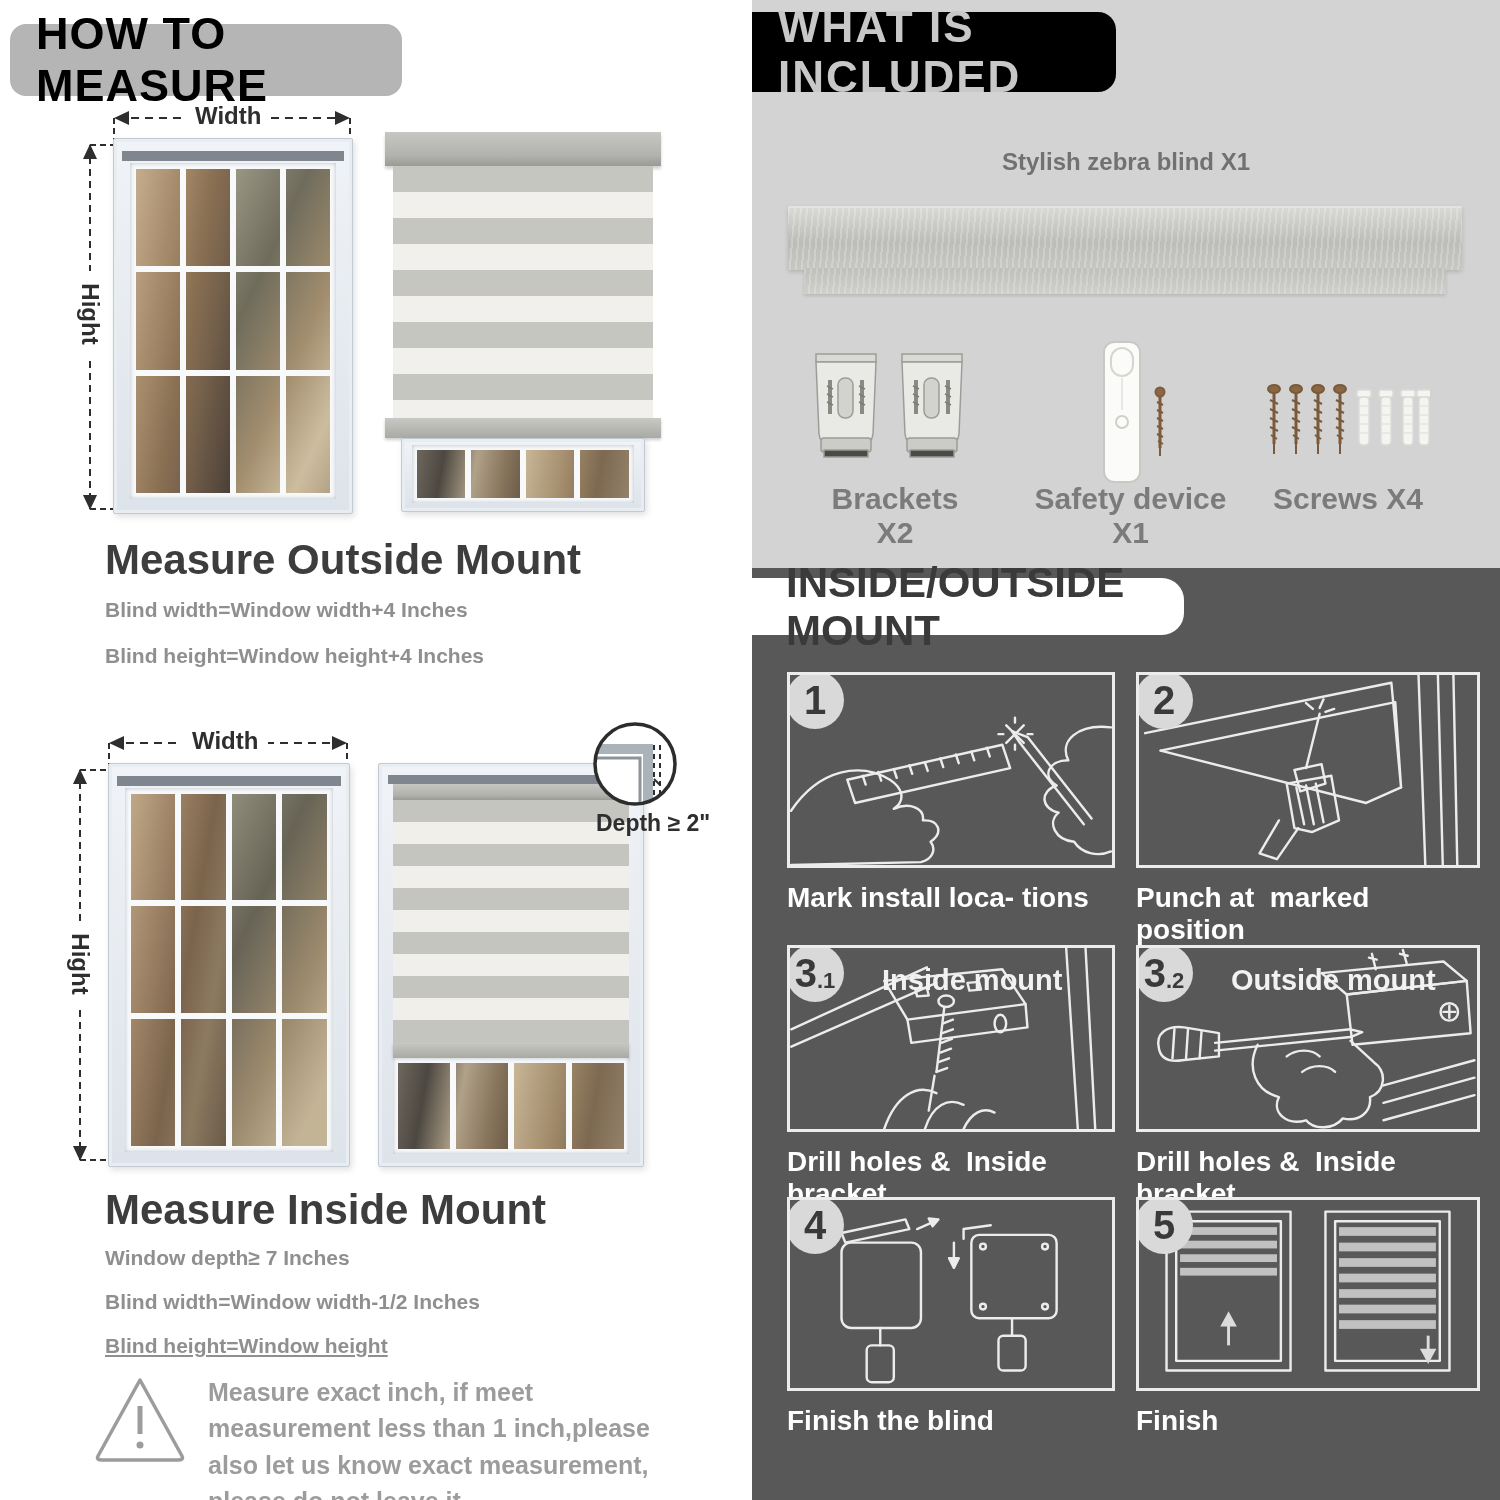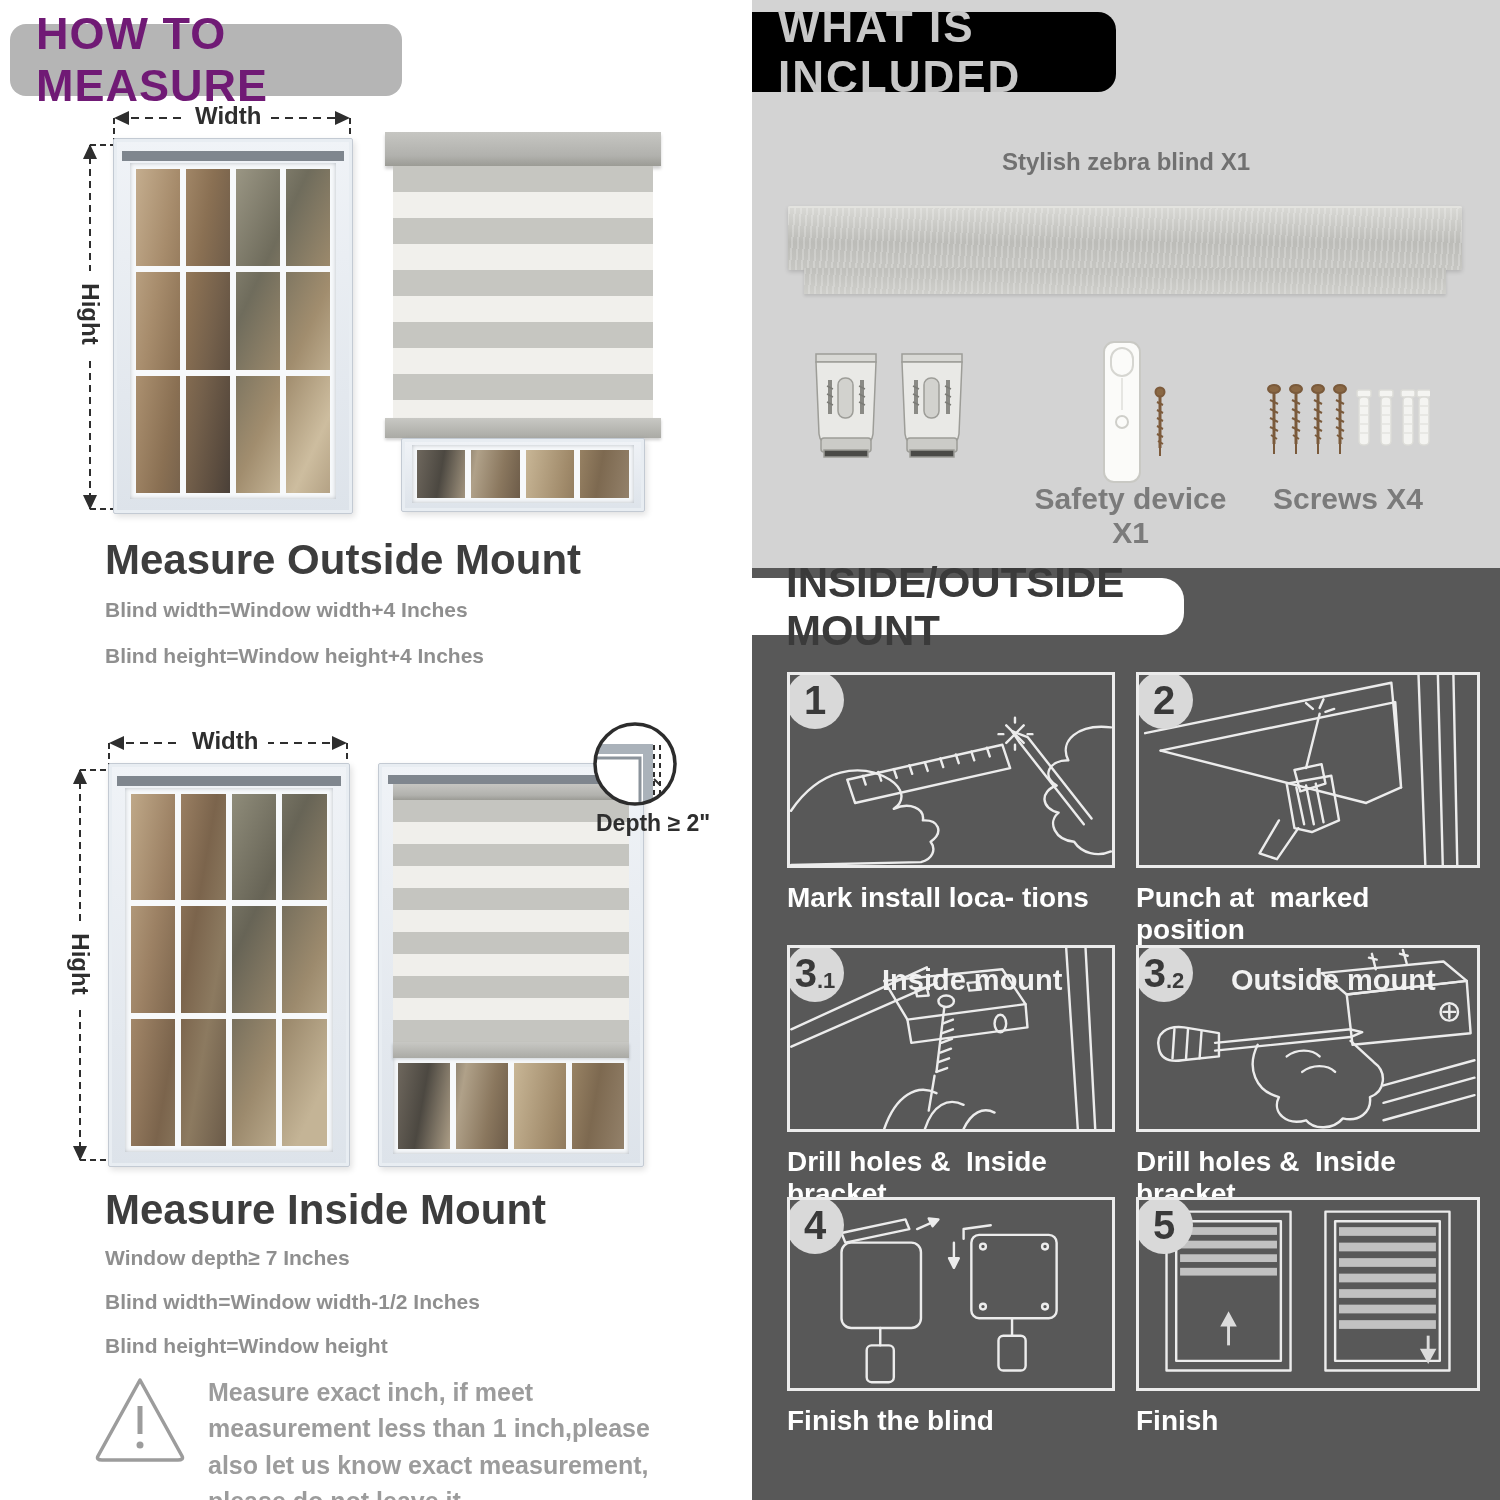--- a/index.html
+++ b/index.html
@@ -3,21 +3,21 @@
 <meta charset="utf-8">
 <style>
   html,body{margin:0;padding:0;background:#fff;}
   .canvas{position:relative;width:1500px;height:1500px;background:#ffffff;
     font-family:"Liberation Sans", sans-serif;overflow:hidden;}
   .abs{position:absolute;}
 
   
   .h2m-badge{position:absolute;left:10px;top:24px;width:392px;height:72px;background:#b5b5b5;
     border-radius:16px;display:flex;align-items:center;padding-left:26px;box-sizing:border-box;}
-  .h2m-badge span{color:#701a75;font-size:45px;font-weight:bold;letter-spacing:1px;}
+  .h2m-badge span{color:#000000;font-size:45px;font-weight:bold;letter-spacing:1px;}
 
   .title{position:absolute;font-size:42px;font-weight:bold;color:#3d3d3d;margin:0;}
   .gline{position:absolute;font-size:21px;font-weight:bold;color:#8f8f8f;margin:0;}
 
   .arrow-label{position:absolute;background:#fff;color:#2e2e2e;font-size:24px;font-weight:bold;
     text-align:center;padding:0 10px;}
   .vlabel{transform:rotate(90deg);transform-origin:center;width:86px;padding:2px 0;}
 
   
   .winframe{position:absolute;background:linear-gradient(180deg,#f0f3f7,#dde3ea);
@@ -184,21 +184,21 @@
       <path d="M68,24 V86" stroke="#2e2e2e" stroke-width="2" stroke-dasharray="5 4" fill="none"></path>
       <path d="M62,58 l6,6" stroke="#2e2e2e" stroke-width="2" fill="none"></path>
     </g>
     <circle cx="43" cy="43" r="40" fill="none" stroke="#2c2c2c" stroke-width="3.5"></circle>
   </svg>
   <div class="depth-label" style="left:596px;top:810px;">Depth ≥ 2"</div>
 
   <h2 class="title" style="left:105px;top:1186px;">Measure Inside Mount</h2>
   <p class="gline" style="left:105px;top:1246px;">Window depth≥ 7 Inches</p>
   <p class="gline" style="left:105px;top:1290px;">Blind width=Window width-1/2 Inches</p>
-  <p class="gline" style="left:105px;top:1334px;">Blind height=Window height</p>
+  <p class="gline" style="left:105px;top:1334px;text-decoration:underline;">Blind height=Window height</p>
 
   <svg class="abs" style="left:92px;top:1372px;" width="96" height="94">
     <path d="M48,8 L90,84 Q92,88 86,88 L10,88 Q4,88 6,84 Z" fill="none" stroke="#9c9c9c" stroke-width="3.5" stroke-linejoin="round"></path>
     <line x1="48" y1="34" x2="48" y2="62" stroke="#9c9c9c" stroke-width="5"></line>
     <circle cx="48" cy="73" r="3.5" fill="#9c9c9c"></circle>
   </svg>
   <div class="warn-text" style="left:208px;top:1374px;">Measure exact inch, if meet measurement less than 1 inch,please also let us know exact measurement, please do not leave it</div>
 
   <div class="panel-included"></div>
   <div class="included-box">
@@ -288,20 +288,21 @@
           <path d="M-5,16 h10 M-5,25 h10 M-5,34 h10 M-5,43 h10" stroke="#e4e4e0"></path>
         </g>
       <g transform="translate(158,8)">
           <rect x="-7" y="0" width="14" height="7" rx="2"></rect>
           <rect x="-5" y="7" width="10" height="48" rx="4"></rect>
           <path d="M-5,16 h10 M-5,25 h10 M-5,34 h10 M-5,43 h10" stroke="#e4e4e0"></path>
         </g>
     </g>
   </svg>
 
+  <div class="item-label" style="left:810px;width:170px;">Brackets X2</div>
   <div class="item-label" style="left:1028px;width:205px;">Safety device X1</div>
   <div class="item-label" style="left:1268px;width:160px;">Screws X4</div>
 
   <div class="panel-mount"></div>
   <div class="mount-box">
     <span>INSIDE/OUTSIDE MOUNT</span>
   </div>
 
   <div class="step" style="left:787px;top:672px;width:328px;">
     <div class="step-panel" style="height:196px;">

